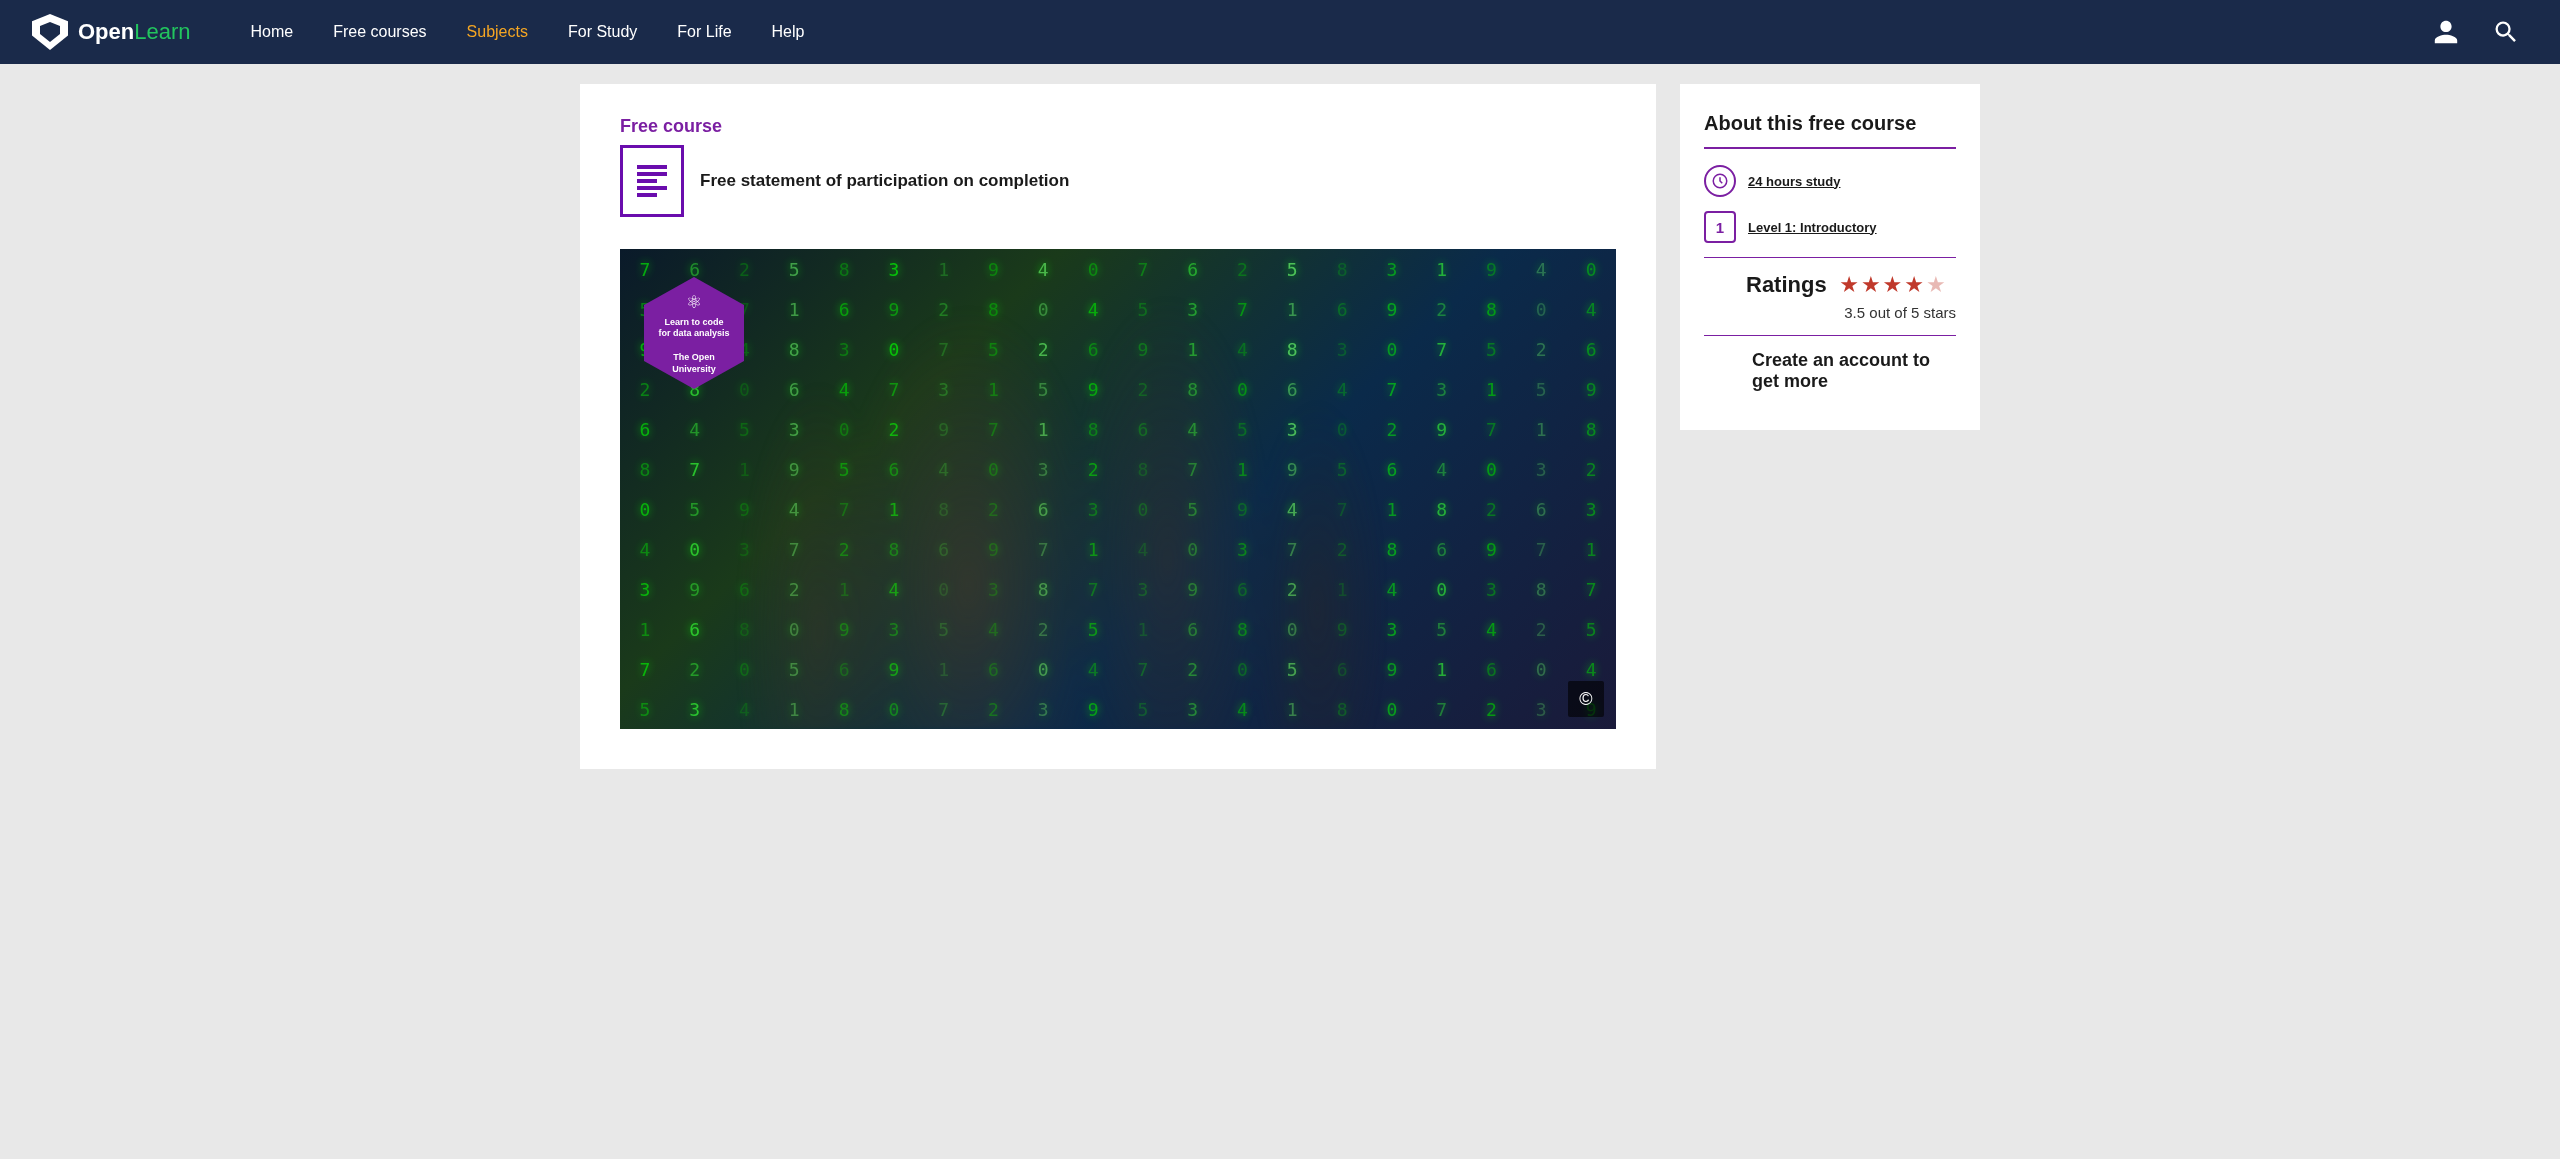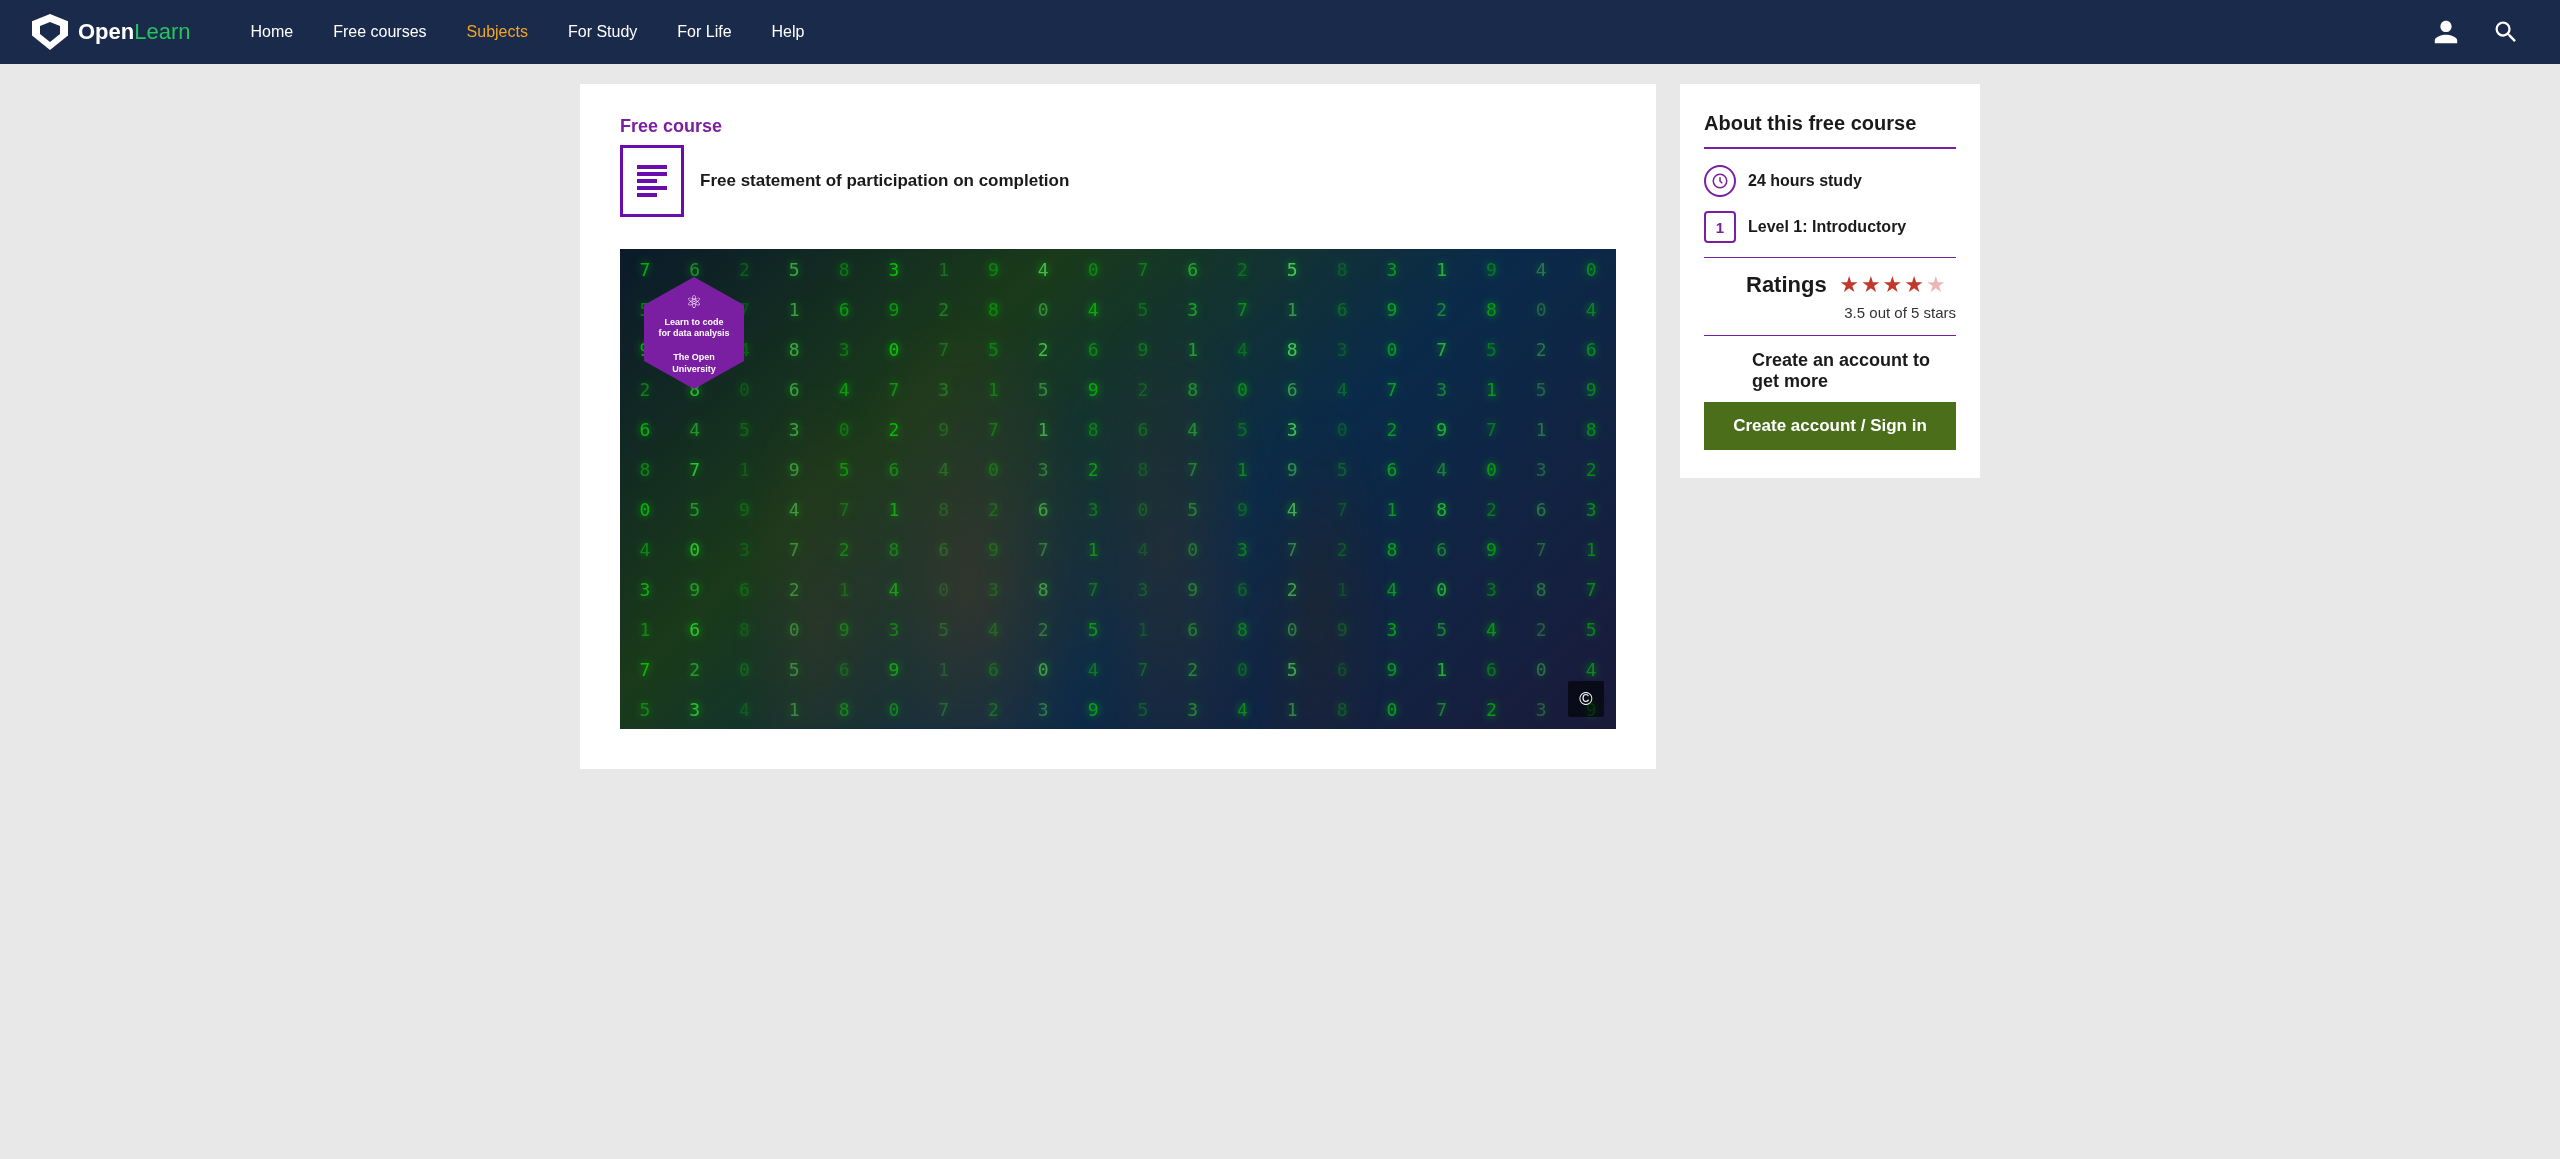--- a/index.html
+++ b/index.html
@@ -241,23 +241,24 @@
       border-radius: 50%;
       display: flex; align-items: center; justify-content: center;
       font-size: 14px;
       color: #7b1fa2;
       flex-shrink: 0;
     }
     .meta-icon.square {
       border-radius: 4px;
     }
     .meta-text {
-      font-size: 16px;
+      font-size: 13px;
       font-weight: bold;
       color: #1a1a1a;
+      text-decoration: underline;
     }
 
     .sidebar-divider2 {
       border: none;
       border-top: 1px solid #7b1fa2;
       margin: 14px 0;
     }
 
     .ratings-section { margin-bottom: 4px; }
     .ratings-title {
@@ -664,15 +665,14 @@
         <span class="star half">★</span>
         <span class="star empty">★</span>
       </span>
       <div class="ratings-score">3.5 out of 5 stars</div>
     </div>
 
     <hr class="sidebar-divider3">
 
     
     <div class="cta-title">Create an account to get more</div>
-    <button class="cta-button">Create account / Sign in</button>
   </div>
 </div>
 
 </body></html>

